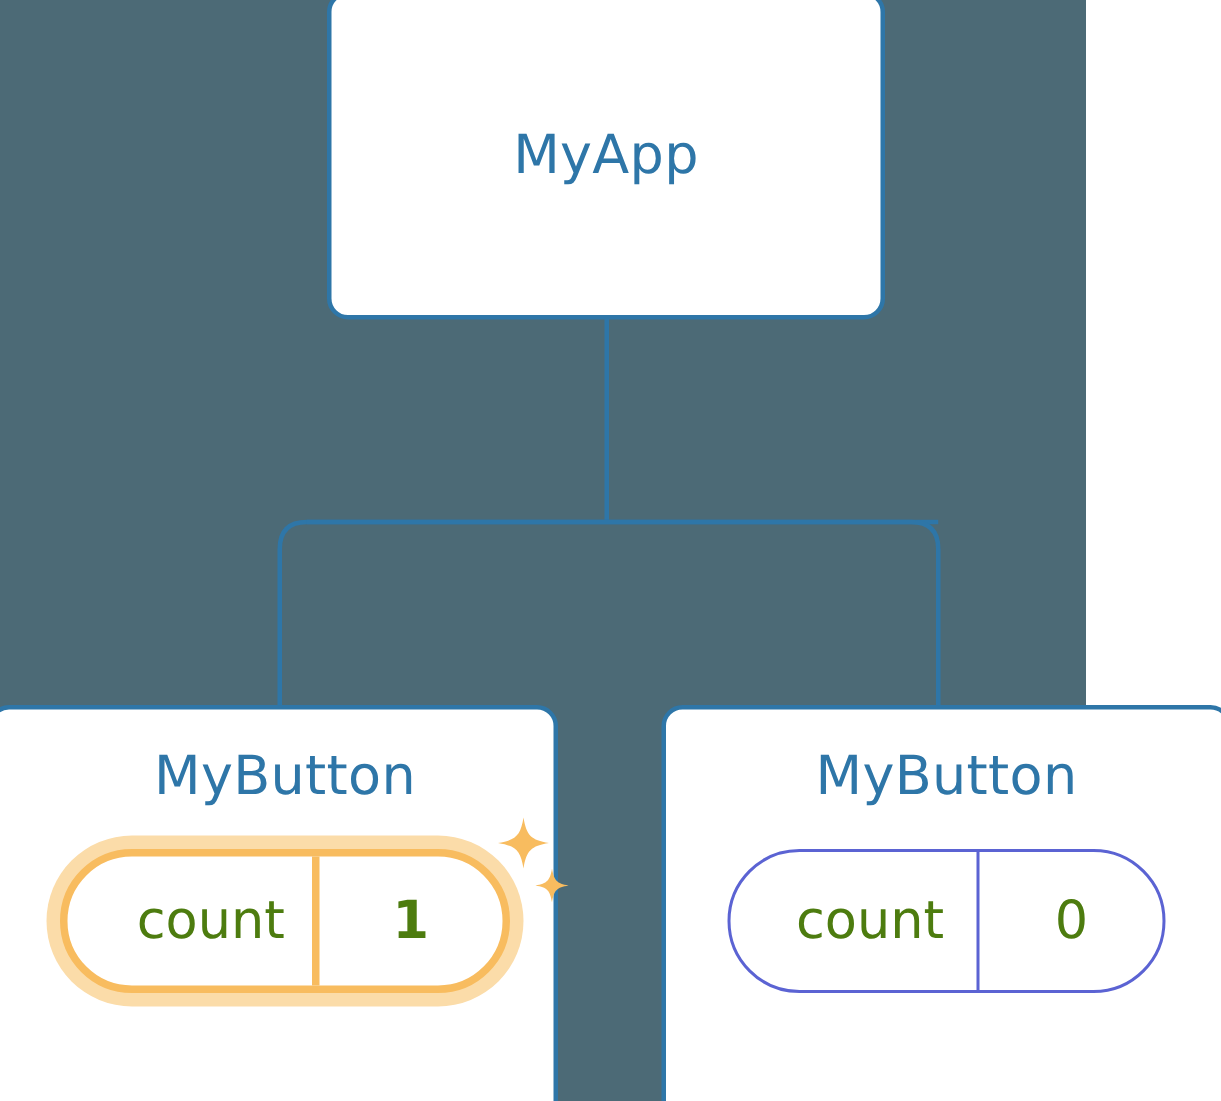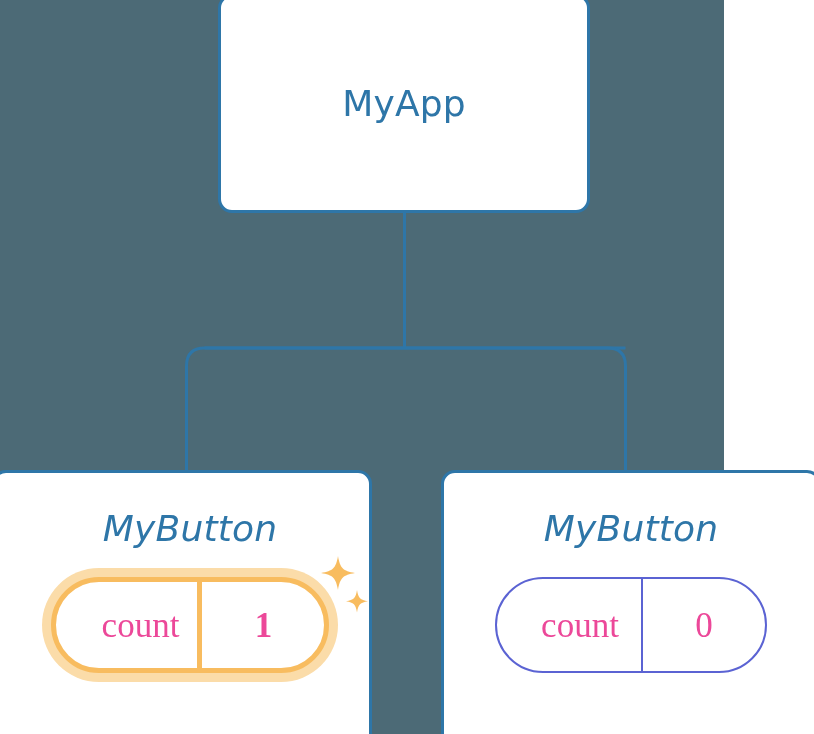--- a/index.html
+++ b/index.html
@@ -68,45 +68,43 @@
     left: 0;
     top: 0;
     width: 100%;
     height: 100%;
     display: flex;
     flex-direction: column;
     align-items: center;
   }
   #node-mybutton-left .child-inner { padding-left: 8px; }
   .child-inner .node-title {
-    margin-top: 35px;
-    font-style: italic;
+    margin-top: 24px;
   }
 
   
   .state-pill {
     position: relative;
     margin-top: 28px;
     display: flex;
     align-items: stretch;
     height: 96px;
     border: 2px solid #5B63D3;
     border-radius: 48px;
     background: #FFFFFF;
     box-sizing: border-box;
   }
   .state-key, .state-val {
     display: flex;
     align-items: center;
     justify-content: center;
-    color: #ec4899;
+    color: #4d7c0f;
     font-size: 35px;
     line-height: 1;
     white-space: nowrap;
-    font-family: Liberation Serif, serif;
   }
   .state-key {
     padding: 0 22px 0 44px;
   }
   .state-val {
     border-left: 2px solid #5B63D3;
     min-width: 90px;
     padding: 0 16px;
     font-weight: 400;
   }

